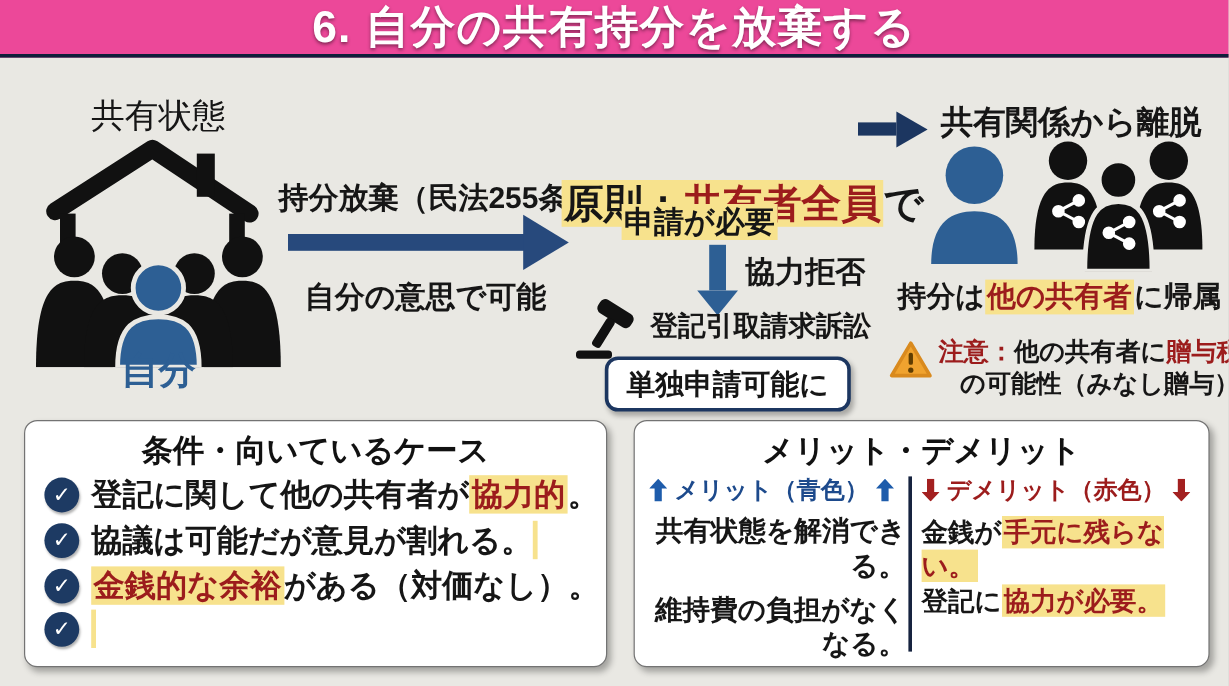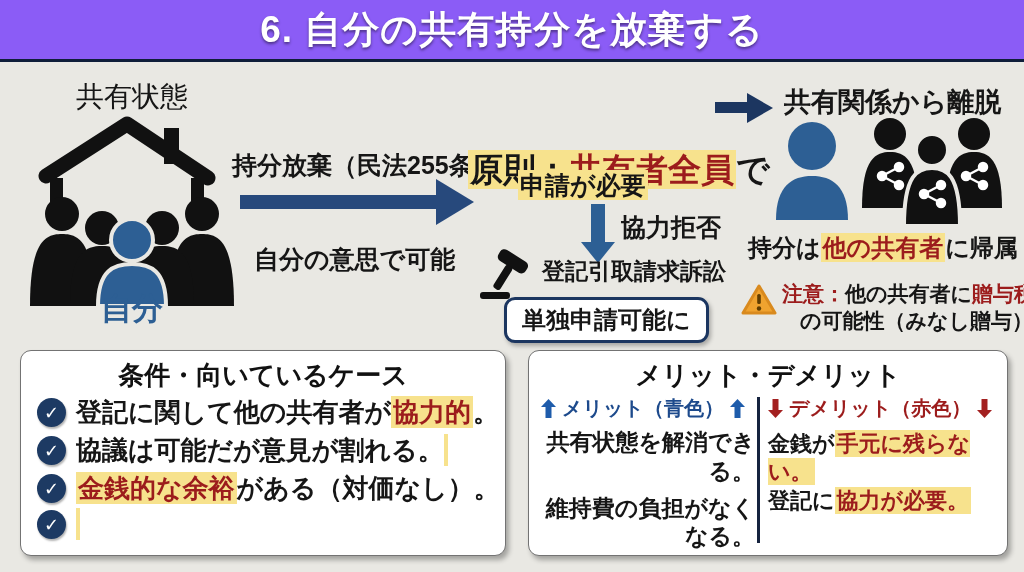--- a/index.html
+++ b/index.html
@@ -1,18 +1,18 @@
 <!DOCTYPE html>
 <html><head>
 <meta charset="utf-8">
 <style>
   html,body{margin:0;padding:0;background:#cfcfcc;}
   .stage{position:relative;width:1024px;height:572px;overflow:hidden;
          background:#e9e8e3;font-family:"Liberation Sans","DejaVu Sans",sans-serif;}
-  .titlebar{position:absolute;left:0;top:0;width:1024px;height:62px;background:#8b5cf6;
+  .titlebar{position:absolute;left:0;top:0;width:1024px;height:48px;background:#ec4899;
             border-bottom:3px solid #0f1e3a;box-sizing:border-box;display:flex;
             align-items:center;justify-content:center;}
   .titlebar h1{margin:0;color:#fff;font-size:37px;font-weight:800;letter-spacing:1px;
                text-shadow:0 2px 3px rgba(0,0,0,.45);}
   .main{position:absolute;left:0;top:62px;width:1024px;height:510px;}
   .txt{position:absolute;font-weight:700;color:#161616;white-space:nowrap;line-height:1.2;}
   .hl{background:#f7e28d;padding:1px 2px;}
   .red{color:#9c1c1c;}
   .blue{color:#1d4a8c;}
   .navybox{position:absolute;background:#fff;border:3px solid #1c3660;border-radius:9px;
@@ -70,21 +70,21 @@
         <circle cx="112" cy="58" r="21"></circle>
         <path d="M78 124 C78 88 94 82 112 82 C130 82 146 88 146 124 Z"></path>
       </g>
     </svg>
 
     <div class="txt" style="left:20px;top:228px;width:224px;text-align:center;font-size:31px;font-weight:800;color:#2d5f94;">自分</div>
 
     <div class="txt" style="left:232px;top:88px;font-size:25px;font-weight:800;">持分放棄（民法255条）</div>
     <div class="shaft" style="left:240px;top:133px;width:198px;height:14px;"></div>
     <div class="tri" style="left:436px;top:117px;border-top:23px solid transparent;border-bottom:23px solid transparent;border-left:38px solid #27497c;"></div>
-    <div class="txt" style="left:254px;top:182px;font-size:25px;font-weight:800;">自分の意思で可能</div>
+    <div class="txt" style="left:254px;top:171px;font-size:25px;font-weight:800;">自分の意思で可能</div>
 
     <div class="shaft" style="left:715px;top:40px;width:32px;height:11px;background:#1c3660;"></div>
     <div class="tri" style="left:747px;top:31px;border-top:15px solid transparent;border-bottom:15px solid transparent;border-left:26px solid #1c3660;"></div>
     <div class="txt" style="left:784px;top:24px;font-size:27px;font-weight:800;">共有関係から離脱</div>
 
     <div class="txt" style="left:468px;top:76px;font-size:33px;font-weight:800;margin-top:12px;"><span class="hl"><span>原則：</span><span class="red">共有者全員</span></span><span>で</span></div>
     <div class="txt" style="left:518px;top:108px;font-size:25px;font-weight:800;"><span class="hl">申請が必要</span></div>
 
     <div class="shaft" style="left:591px;top:142px;width:14px;height:38px;background:#2d5f94;"></div>
     <div class="tri" style="left:581px;top:180px;border-left:17px solid transparent;border-right:17px solid transparent;border-top:21px solid #2d5f94;"></div>

